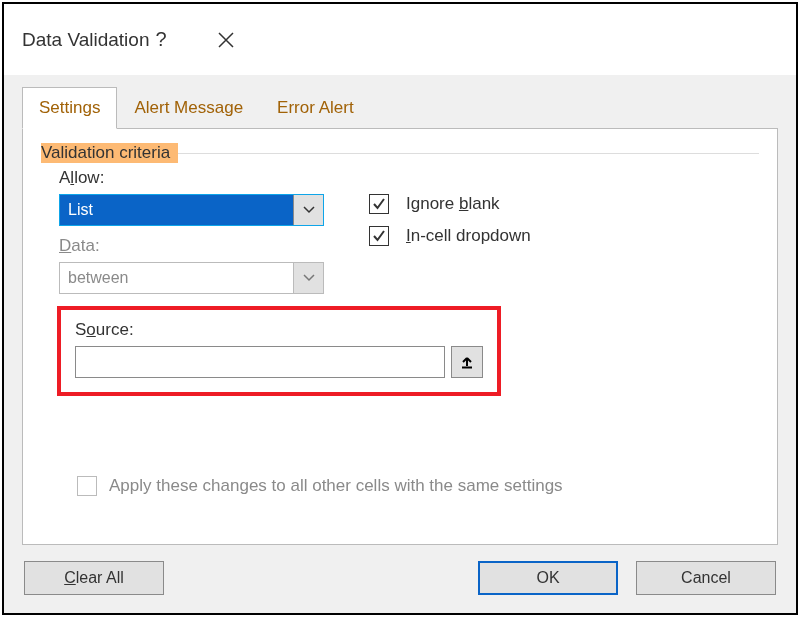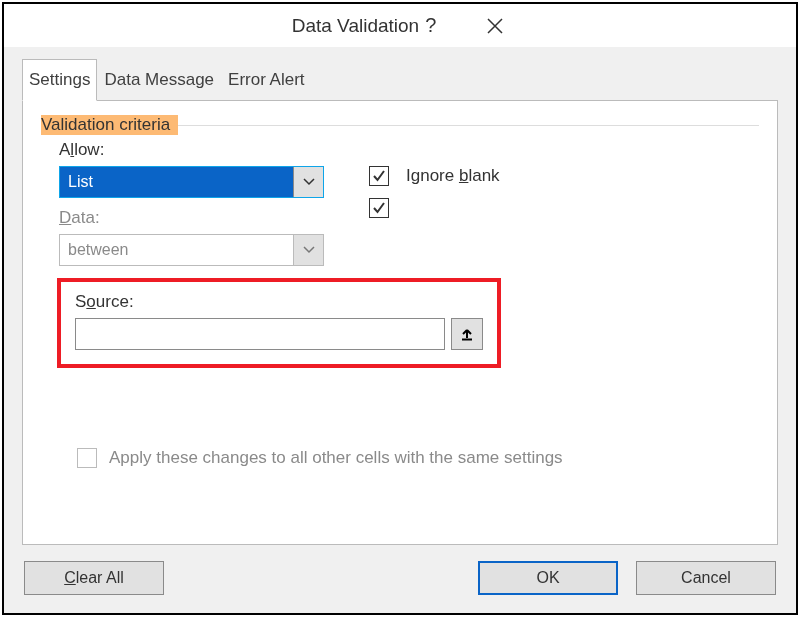--- a/index.html
+++ b/index.html
@@ -19,22 +19,22 @@
       width: 796px;
       height: 613px;
       margin: 2px;
       background: #f0f0f0;
       display: flex;
       flex-direction: column;
     }
     .titlebar {
       display: flex;
       align-items: center;
-      justify-content: center;
-      padding: 8px 18px;
+      justify-content: flex-start;
+      padding: 22px 18px;
       background: #fff;
     }
     .titlebar-title {
       font-size: 19px;
       color: #333;
     }
     .titlebar-controls {
       display: flex;
       align-items: center;
       gap: 40px;
@@ -58,23 +58,23 @@
       padding: 12px 18px 0 18px;
       background: #f0f0f0;
       display: flex;
       flex-direction: column;
     }
     .tabs {
       display: flex;
       border-bottom: 1px solid #bbb;
     }
     .tab {
-      padding: 10px 6px;
+      padding: 10px 16px;
       font-size: 17px;
-      color: #404040;
+      color: #a16207;
       background: #f0f0f0;
       border: 1px solid transparent;
       border-bottom: none;
       cursor: pointer;
       position: relative;
     }
     .tab.active {
       background: #fff;
       border: 1px solid #bbb;
       border-bottom: 1px solid #fff;
@@ -253,21 +253,21 @@
         <svg viewBox="0 0 18 18">
             <path d="M2 2 L16 16 M16 2 L2 16" stroke="#333" stroke-width="1.5" fill="none"></path>
           </svg>
       </div>
     </div>
   </div>
 
   <div class="content">
     <div class="tabs">
       <div class="tab active">Settings</div>
-      <div class="tab">Data Message</div>
+      <div class="tab">Alert Message</div>
       <div class="tab">Error Alert</div>
     </div>
 
     <div class="tab-panel">
       <span class="fieldset-label">Validation criteria</span>
       <div class="fieldset-line"></div>
 
       <div class="criteria-body">
         <div class="row">
           <div class="col-left">
@@ -302,20 +302,21 @@
                   </svg>
               </div>
               <span class="checkbox-label"><span>Ignore </span><span class="underline">b</span><span>lank</span></span>
             </div>
             <div class="checkbox-row">
               <div class="checkbox">
                 <svg viewBox="0 0 14 14">
                     <path d="M2 7 L5.5 11 L12 2" stroke="#333" stroke-width="2" fill="none"></path>
                   </svg>
               </div>
+              <span class="checkbox-label"><span></span><span class="underline">I</span><span>n-cell dropdown</span></span>
             </div>
           </div>
         </div>
 
         <div class="source-box">
           <span class="field-label"><span>S</span><span class="underline">o</span><span>urce:</span></span>
           <div class="source-input-row">
             <input type="text" class="source-input" value="" style="">
             <div class="range-btn">
               <svg viewBox="0 0 14 14">

